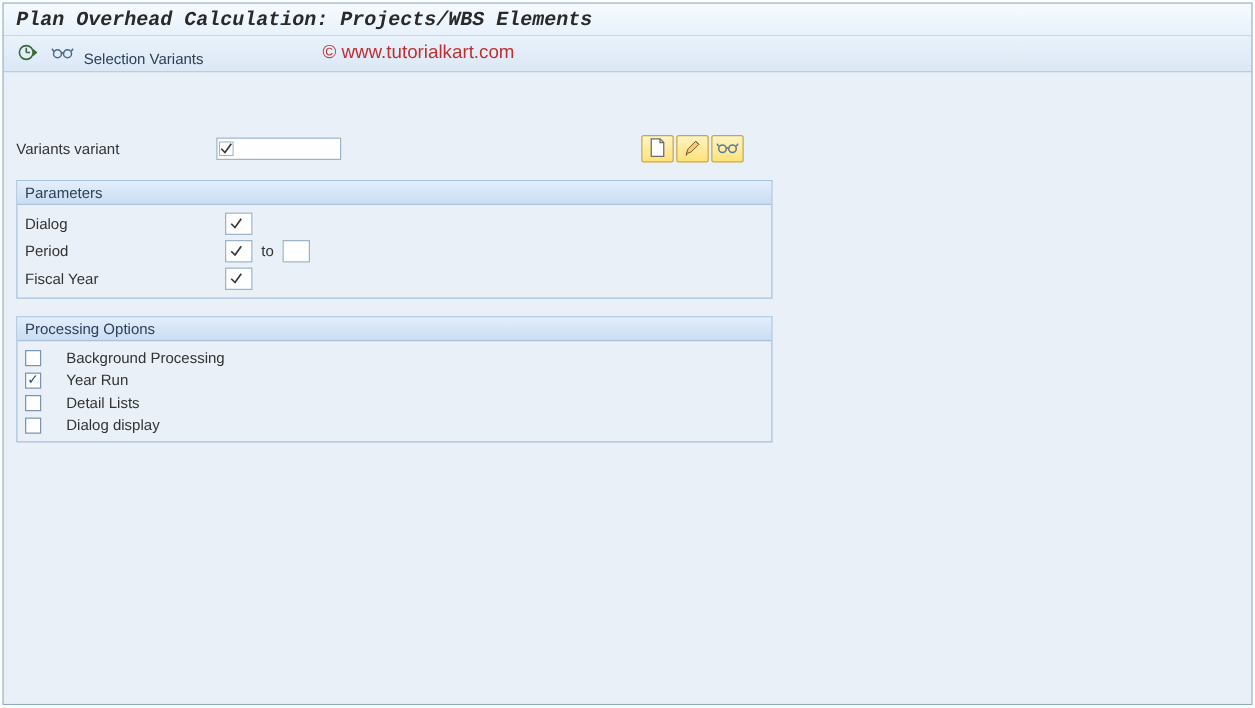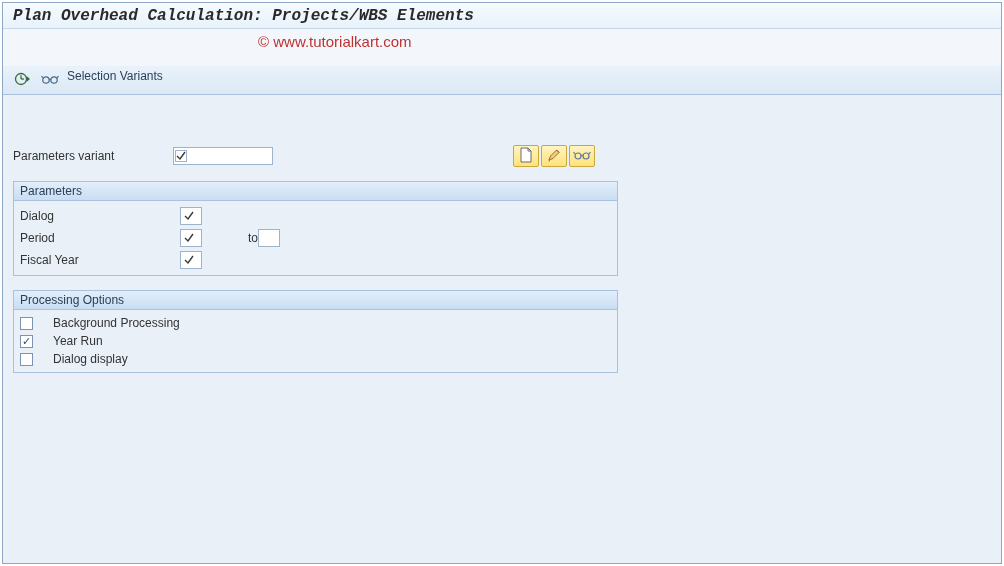--- a/index.html
+++ b/index.html
@@ -31,23 +31,22 @@
     font-size: 16px;
     color: #2a2a2a;
     font-family: Liberation Mono, monospace;
   }
   
   .app-toolbar {
     background: linear-gradient(#e9f2fb, #dbe8f5);
     border-bottom: 1px solid #a9c1dc;
     padding: 3px 8px;
     display: flex;
-    align-items: flex-start;
+    align-items: flex-end;
     gap: 6px;
-    margin-top: 37px;
   }
   .tb-btn {
     width: 22px; height: 22px;
     display: inline-flex; align-items: center; justify-content: center;
     border: 1px solid transparent;
     border-radius: 2px;
     cursor: pointer;
   }
   .tb-label { color: #2c4058; }
   
@@ -156,21 +155,21 @@
       </span>
     </span>
     <span class="tb-label">Selection Variants</span>
   </div>
 
   <div class="watermark">© www.tutorialkart.com</div>
 
   <div class="main">
 
     <div class="selvar-row">
-      <span class="lbl">Parameters variant</span>
+      <span class="lbl">Variants variant</span>
       <span style="position:relative; display:inline-block;">
         <input type="text" class="text-input w100" value="" style="">
         <span class="req" style="position:absolute; left:2px; top:2px;">
           <svg width="12" height="12">
               <polyline points="2,6 5,9 10,2" fill="none" stroke="#3a3a3a" stroke-width="1.4"></polyline>
               <rect x="0.5" y="0.5" width="11" height="11" fill="none" stroke="#9eb4cd"></rect>
             </svg>
         </span>
       </span>
       <span style="width:240px;"></span>
@@ -223,21 +222,21 @@
         <div class="row">
           <span class="lbl">Period</span>
           <span style="position:relative;">
             <input type="text" class="text-input w22" value="" style="">
             <span class="req" style="position:absolute; left:3px; top:2px;">
               <svg width="12" height="12">
                   <polyline points="2,6 5,9 10,2" fill="none" stroke="#3a3a3a" stroke-width="1.4"></polyline>
                 </svg>
             </span>
           </span>
-          <span style="width:56px; text-align:right;">to</span>
+          <span style="width:24px; text-align:center;">to</span>
           <input type="text" class="text-input w22" value="" style="">
         </div>
         <div class="row">
           <span class="lbl">Fiscal Year</span>
           <span style="position:relative;">
             <input type="text" class="text-input w22" value="" style="">
             <span class="req" style="position:absolute; left:3px; top:2px;">
               <svg width="12" height="12">
                   <polyline points="2,6 5,9 10,2" fill="none" stroke="#3a3a3a" stroke-width="1.4"></polyline>
                 </svg>
@@ -253,19 +252,23 @@
         <div class="cb-row">
           <span class="cb"></span>
           <span>Background Processing</span>
         </div>
         <div class="cb-row">
           <span class="cb checked"></span>
           <span>Year Run</span>
         </div>
         <div class="cb-row">
           <span class="cb"></span>
+          <span>Detail Lists</span>
+        </div>
+        <div class="cb-row">
+          <span class="cb"></span>
           <span>Dialog display</span>
         </div>
       </div>
     </div>
 
   </div>
 </div>
 
 </body></html>

